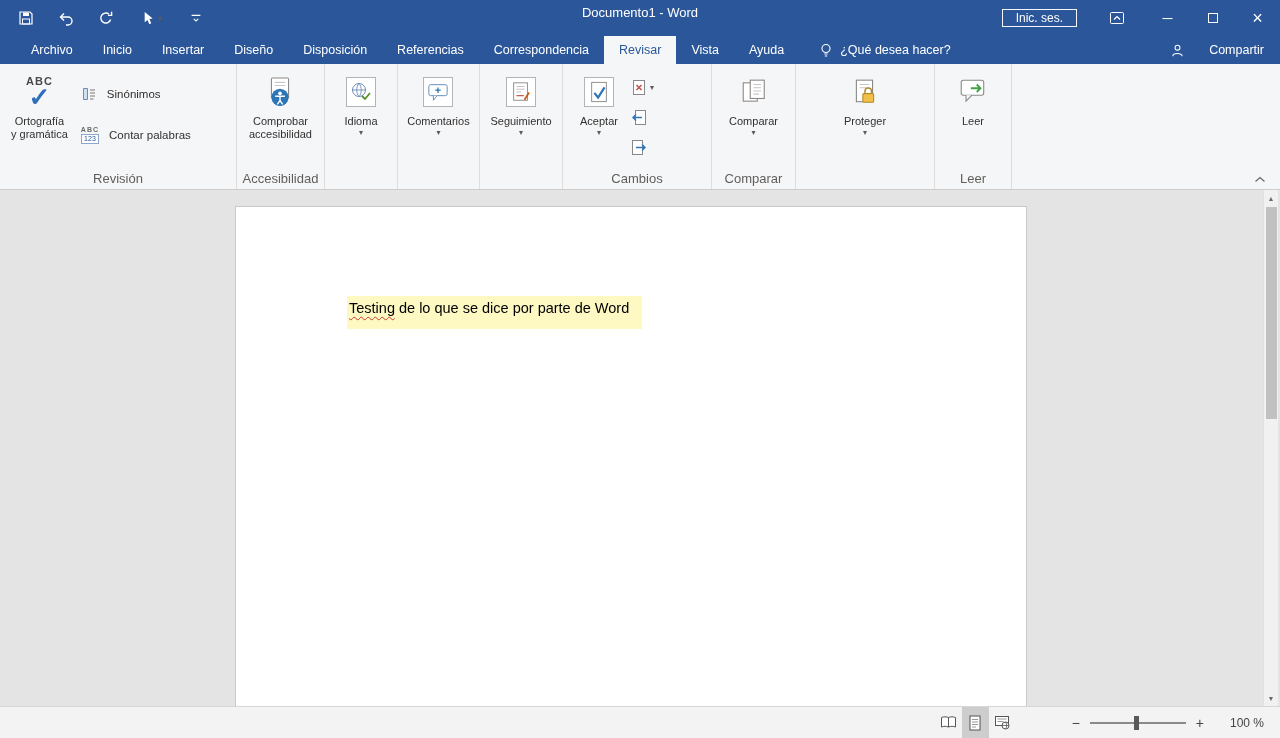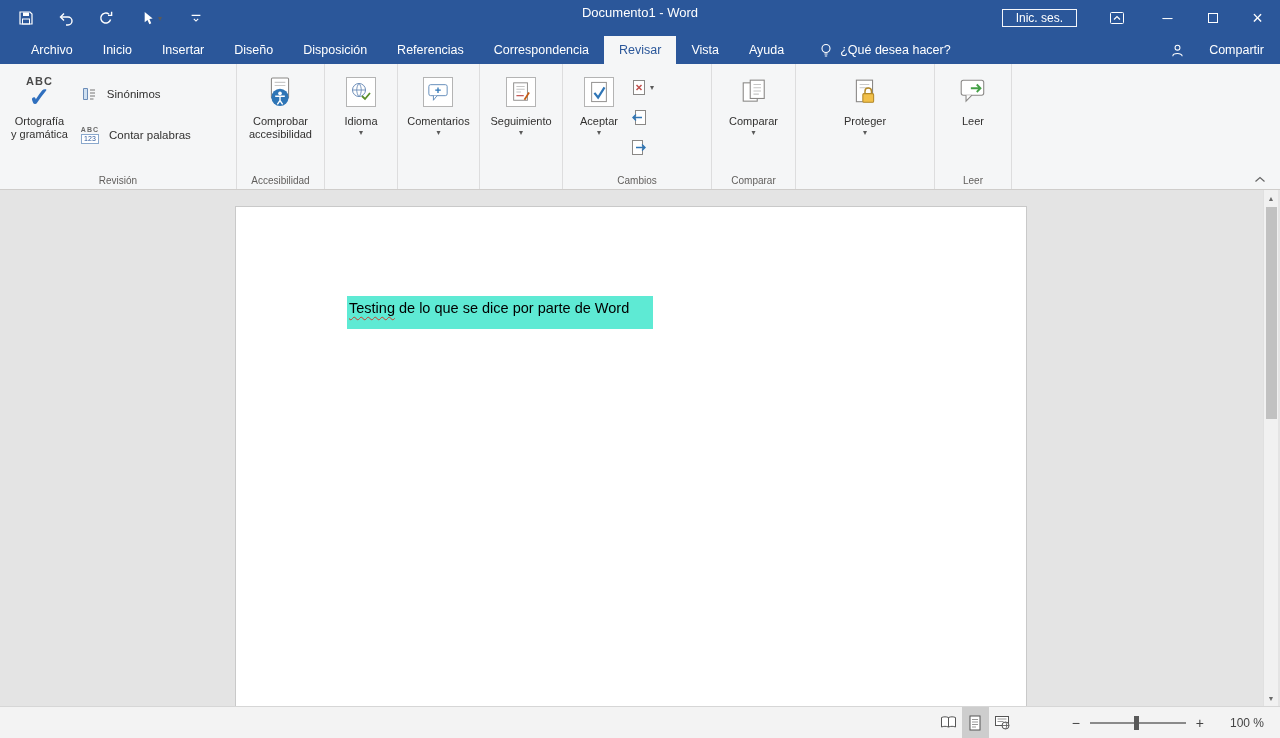--- a/index.html
+++ b/index.html
@@ -28,21 +28,21 @@
   .tab { padding:0 15px; display:flex; align-items:center; cursor:default; }
   .tab.active { background:#f5f6f7; color:#2b579a; }
   .tellme { display:flex; align-items:center; gap:7px; margin-left:20px; }
   .share { margin-left:auto; margin-right:16px; display:flex; align-items:center; gap:24px; }
 
   
   .ribbon { position:absolute; top:64px; left:0; width:100%; height:126px; background:#f5f6f7;
     border-bottom:1px solid #cfcdcb; display:flex; align-items:stretch; }
   .rgroup { position:relative; border-right:1px solid #ddddde; height:100%; padding-top:2px; }
   .glabel { position:absolute; bottom:3px; left:0; right:0; text-align:center;
-    font-size:10px; color:#605e5c; white-space:nowrap; }
+    font-size:13px; color:#605e5c; white-space:nowrap; }
   .grow { display:flex; }
   .bigbtn { display:flex; flex-direction:column; align-items:center; margin-top:3px;
     padding:2px 3px; border-radius:2px; cursor:default; }
   .bicon { height:38px; display:flex; align-items:center; justify-content:center; margin-top:2px; }
   .blabel { font-size:11px; line-height:13px; color:#323130; text-align:center; margin-top:4px; white-space:nowrap; }
   .arrow { font-size:8px; color:#5a5a5a; line-height:9px; }
   .framed { border:1px solid #b4b4b4; background:#fff; width:30px; height:30px;
     display:flex; align-items:center; justify-content:center; }
   .smallbtn { display:flex; align-items:center; gap:10px; font-size:11.5px; color:#323130;
     padding:2px 4px; cursor:default; white-space:nowrap; }
@@ -54,22 +54,22 @@
   .wc-123 { font-size:7px; line-height:8px; color:#2b579a; border:1px solid #8aa8cc; padding:0 2px; background:#fff; }
   .cambios-col { display:flex; flex-direction:column; margin-left:8px; margin-top:12px; gap:11px; }
   .mini { display:flex; align-items:center; gap:3px; padding:1px 2px; cursor:default; }
   .collapse-ribbon { position:absolute; right:14px; bottom:6px; cursor:default; }
   .col1 { display:flex; flex-direction:column; margin-left:6px; margin-top:18px; gap:20px; }
 
   
   .docarea { position:absolute; top:190px; left:0; width:100%; height:516px; background:#e4e4e4; overflow:hidden; }
   .page { position:absolute; left:235px; top:16px; width:792px; height:520px; background:#fff;
     border:1px solid #c9c9c9; }
-  .selection { position:absolute; left:111px; top:89px; height:33px; background:#5eead4;
-    font-size:14.5px; color:#000; line-height:21px; padding:2px 24px 0 2px; white-space:nowrap; cursor:text; }
+  .selection { position:absolute; left:111px; top:89px; height:33px; background:#fef9c3;
+    font-size:14.5px; color:#000; line-height:21px; padding:2px 13px 0 2px; white-space:nowrap; cursor:text; }
   .misspell { text-decoration:underline wavy #d03a2b; text-decoration-thickness:1px; text-underline-offset:3px; }
   .vscroll { position:absolute; right:2px; top:0; width:15px; height:100%; background:#f1f1f1;
     border-left:1px solid #e0e0e0; }
   .sarrow { position:absolute; left:0; width:100%; height:16px; display:flex; align-items:center;
     justify-content:center; font-size:7px; color:#6a6a6a; cursor:default; }
   .sthumb { position:absolute; left:2px; top:17px; width:11px; height:212px; background:#c1c1c1; cursor:default; }
 
   
   .statusbar { position:absolute; bottom:0; left:0; width:100%; height:32px; background:#f3f3f3;
     border-top:1px solid #d6d6d6; font-size:12px; color:#444; }

